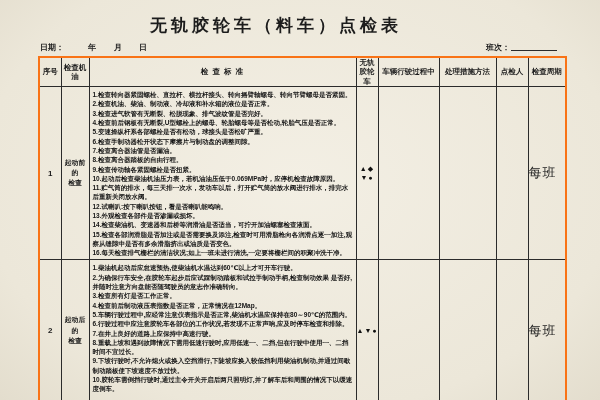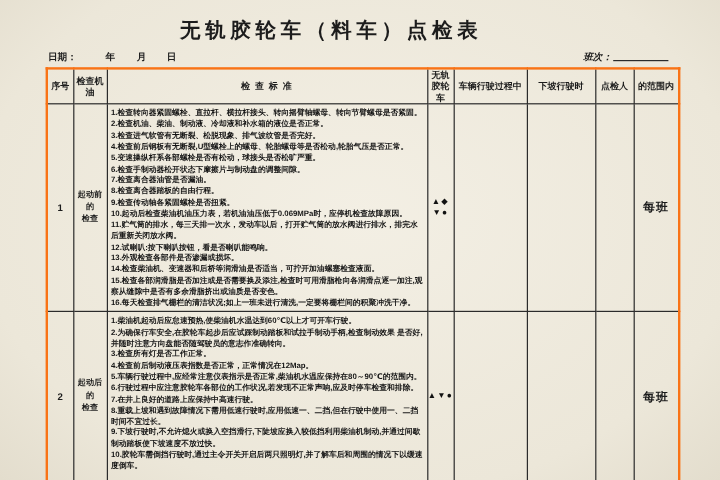--- a/index.html
+++ b/index.html
@@ -15,21 +15,21 @@
     text-align:center; font-size:17px; font-weight:bold;
     letter-spacing:4px;
     font-family:"Liberation Serif","DejaVu Serif",serif;
   }
   .date-row { position:absolute; top:42px; left:0; width:600px; height:12px;
     font-size:8px; font-weight:bold; }
   .date-label   { position:absolute; left:40px; }
   .year-label   { position:absolute; left:88px; }
   .month-label  { position:absolute; left:114px; }
   .day-label    { position:absolute; left:139px; }
-  .shift-label  { position:absolute; left:486px;font-style:italic; }
+  .shift-label  { position:absolute; left:486px; }
   .shift-line   { position:absolute; left:511px; top:8px; width:46px; border-bottom:1px solid #2b2b2b; }
 
   table.checklist {
     position:absolute; top:56px; left:38px;
     width:527px; height:336px;
     border-collapse:collapse; table-layout:fixed;
     border:2px solid #f97316;
     background:transparent;
   }
   .checklist th, .checklist td {
@@ -44,21 +44,21 @@
   th.std-head { font-size:8.5px; letter-spacing:1px; }
   td.no-cell { text-align:center; font-size:8px; font-weight:bold; }
   td.content-cell { text-align:center; font-size:6.8px; font-weight:bold; line-height:1.5; padding:0 1px; }
   td.standards-cell { vertical-align:top; padding:3px 3px 2px 3px; }
   .std {
     font-size:6.5px; font-weight:bold; line-height:9.3px;
     letter-spacing:0; text-align:left; color:#151515;
   }
   td.method-cell { text-align:center; }
   .method-line { display:block; font-size:7px; line-height:9px; letter-spacing:1px; color:#111; }
-  td.cycle-cell { text-align:center; font-size:10px; font-weight:bold; letter-spacing:1px; }
+  td.cycle-cell { font-size:13px; font-weight:normal; letter-spacing:1px; }
   td.empty-cell { background:transparent; }
   .row-start   { height:172px; }
   .row-running { height:142px; }
 </style>
 </head>
 <body>
 
 <div class="page-title">无轨胶轮车（料车）点检表</div>
 
 <div class="date-row">
@@ -81,23 +81,23 @@
       <col style="width:32px">
       <col style="width:38px">
   </colgroup>
   <thead>
     <tr>
       <th>序号</th>
       <th>检查机油</th>
       <th class="std-head">检 查 标 准</th>
       <th>无轨胶轮车</th>
       <th>车辆行驶过程中</th>
-      <th>下坡行驶时</th>
+      <th>处理措施方法</th>
       <th>点检人</th>
-      <th>的范围内</th>
+      <th>检查周期</th>
     </tr>
   </thead>
   <tbody>
     <tr class="row-start">
       <td class="no-cell">1</td>
       <td class="content-cell">
         <span style="display:block">起动前的</span>
         <span style="display:block">检查</span>
       </td>
       <td class="standards-cell">

